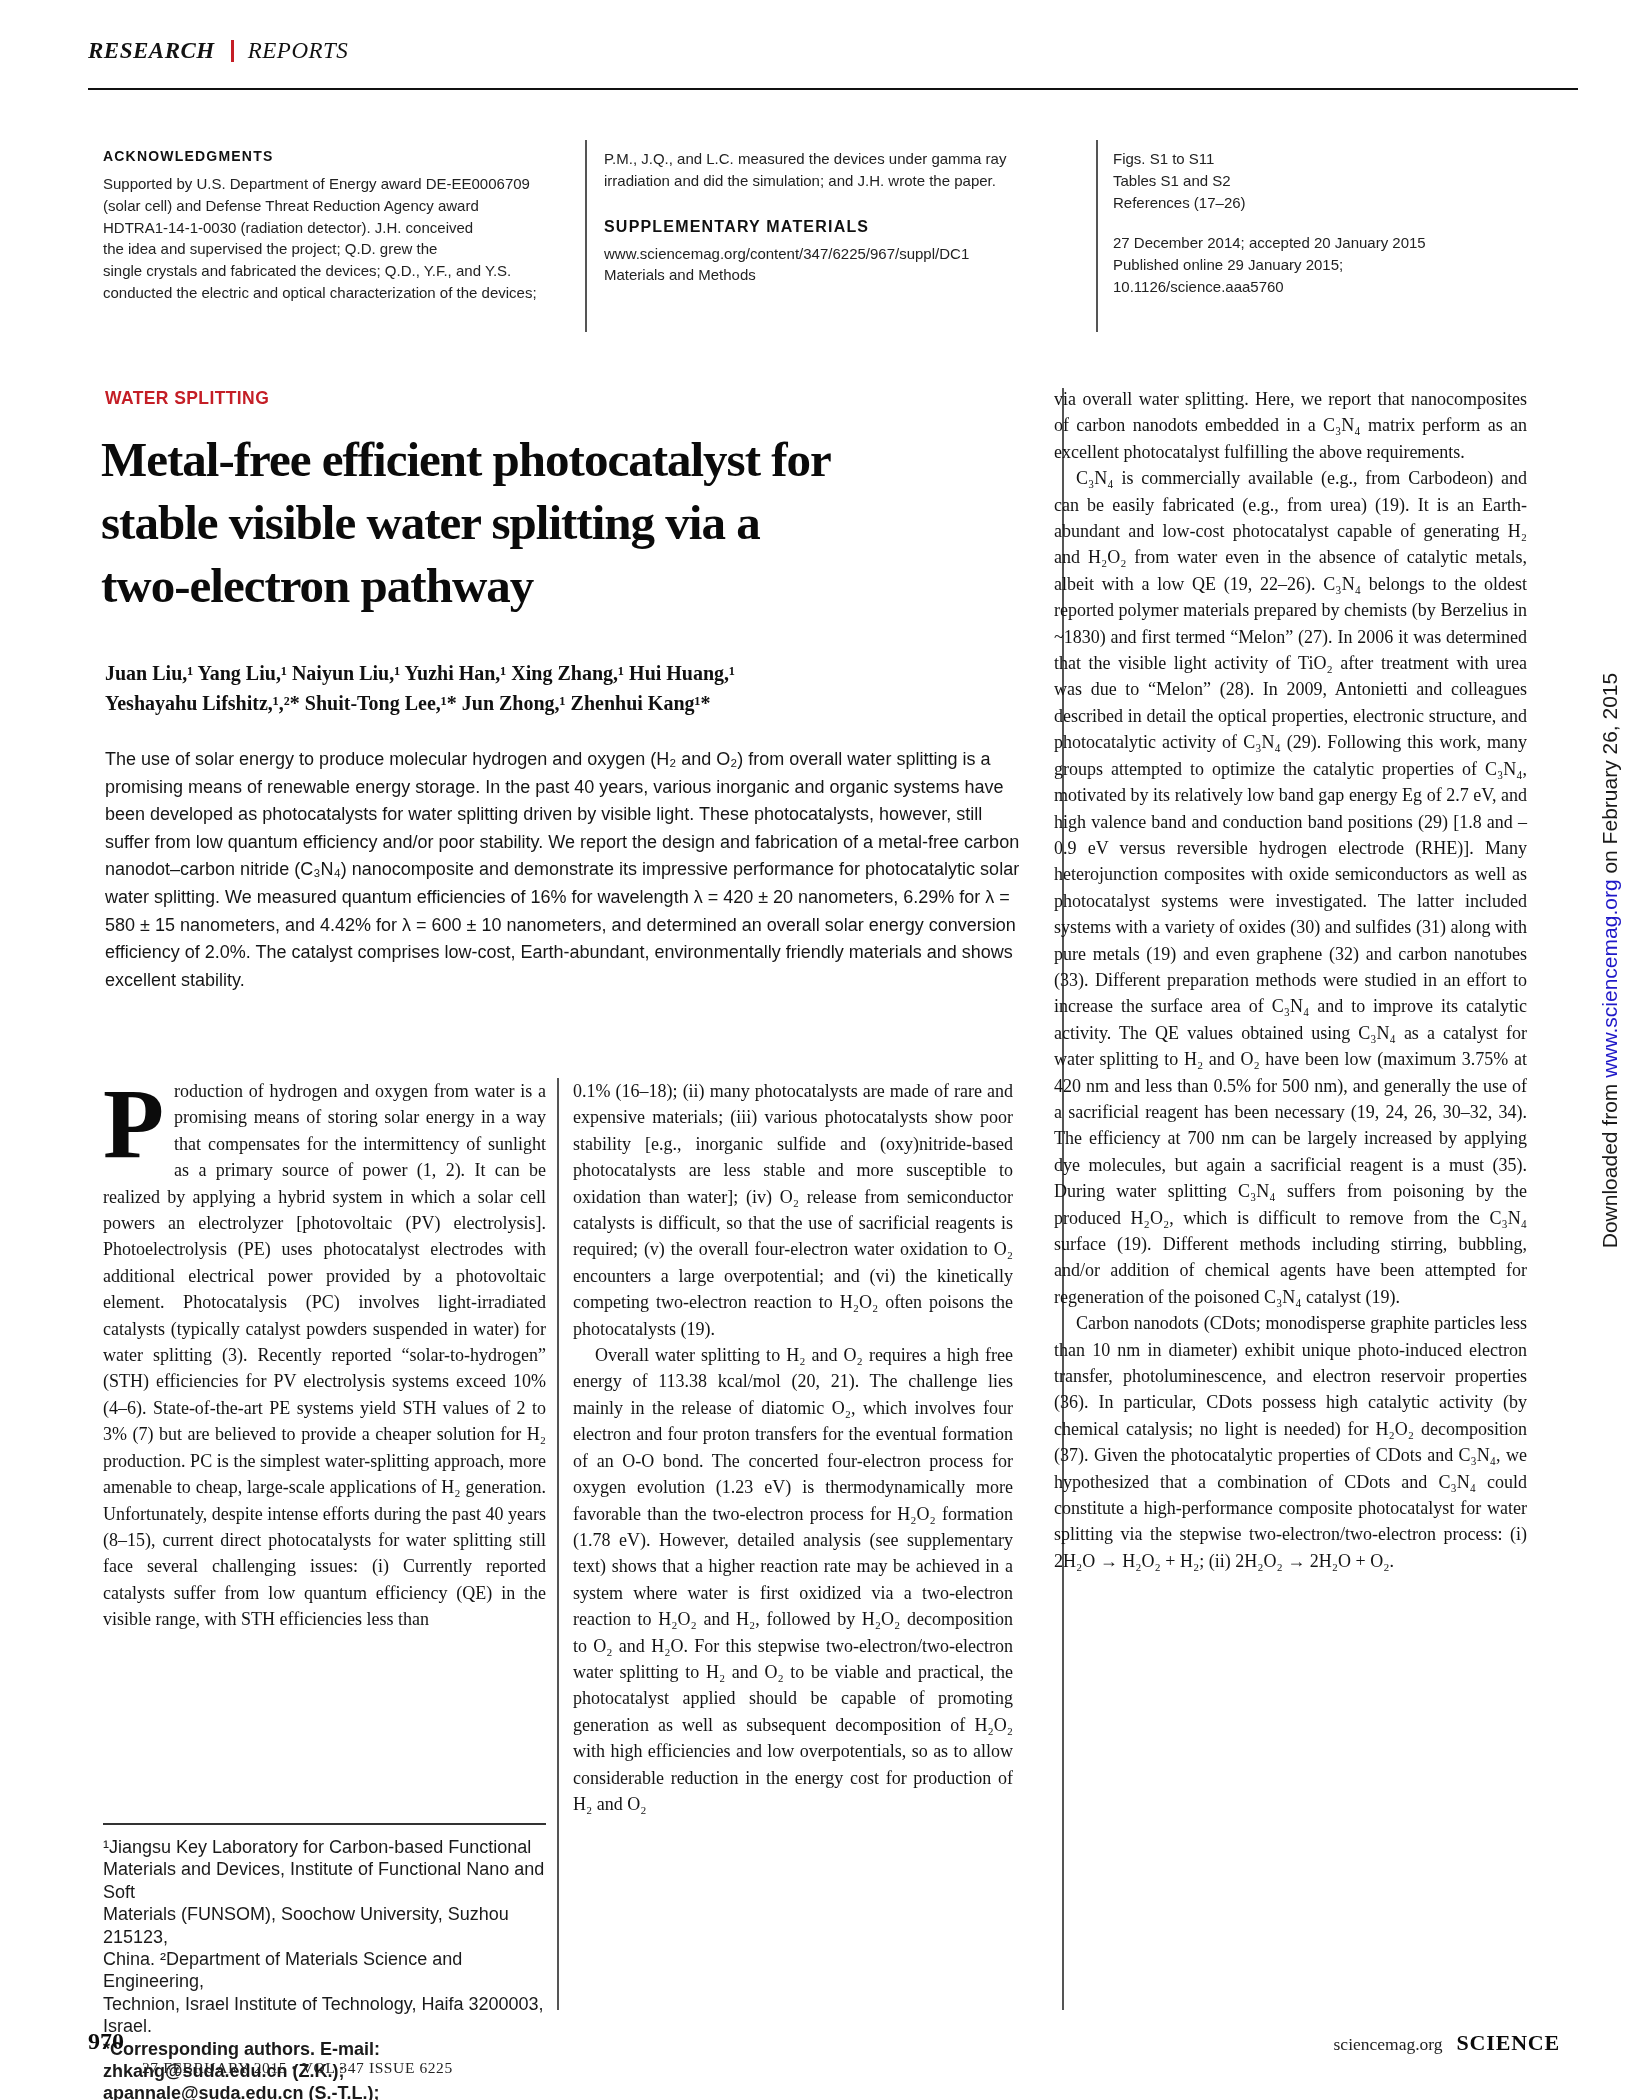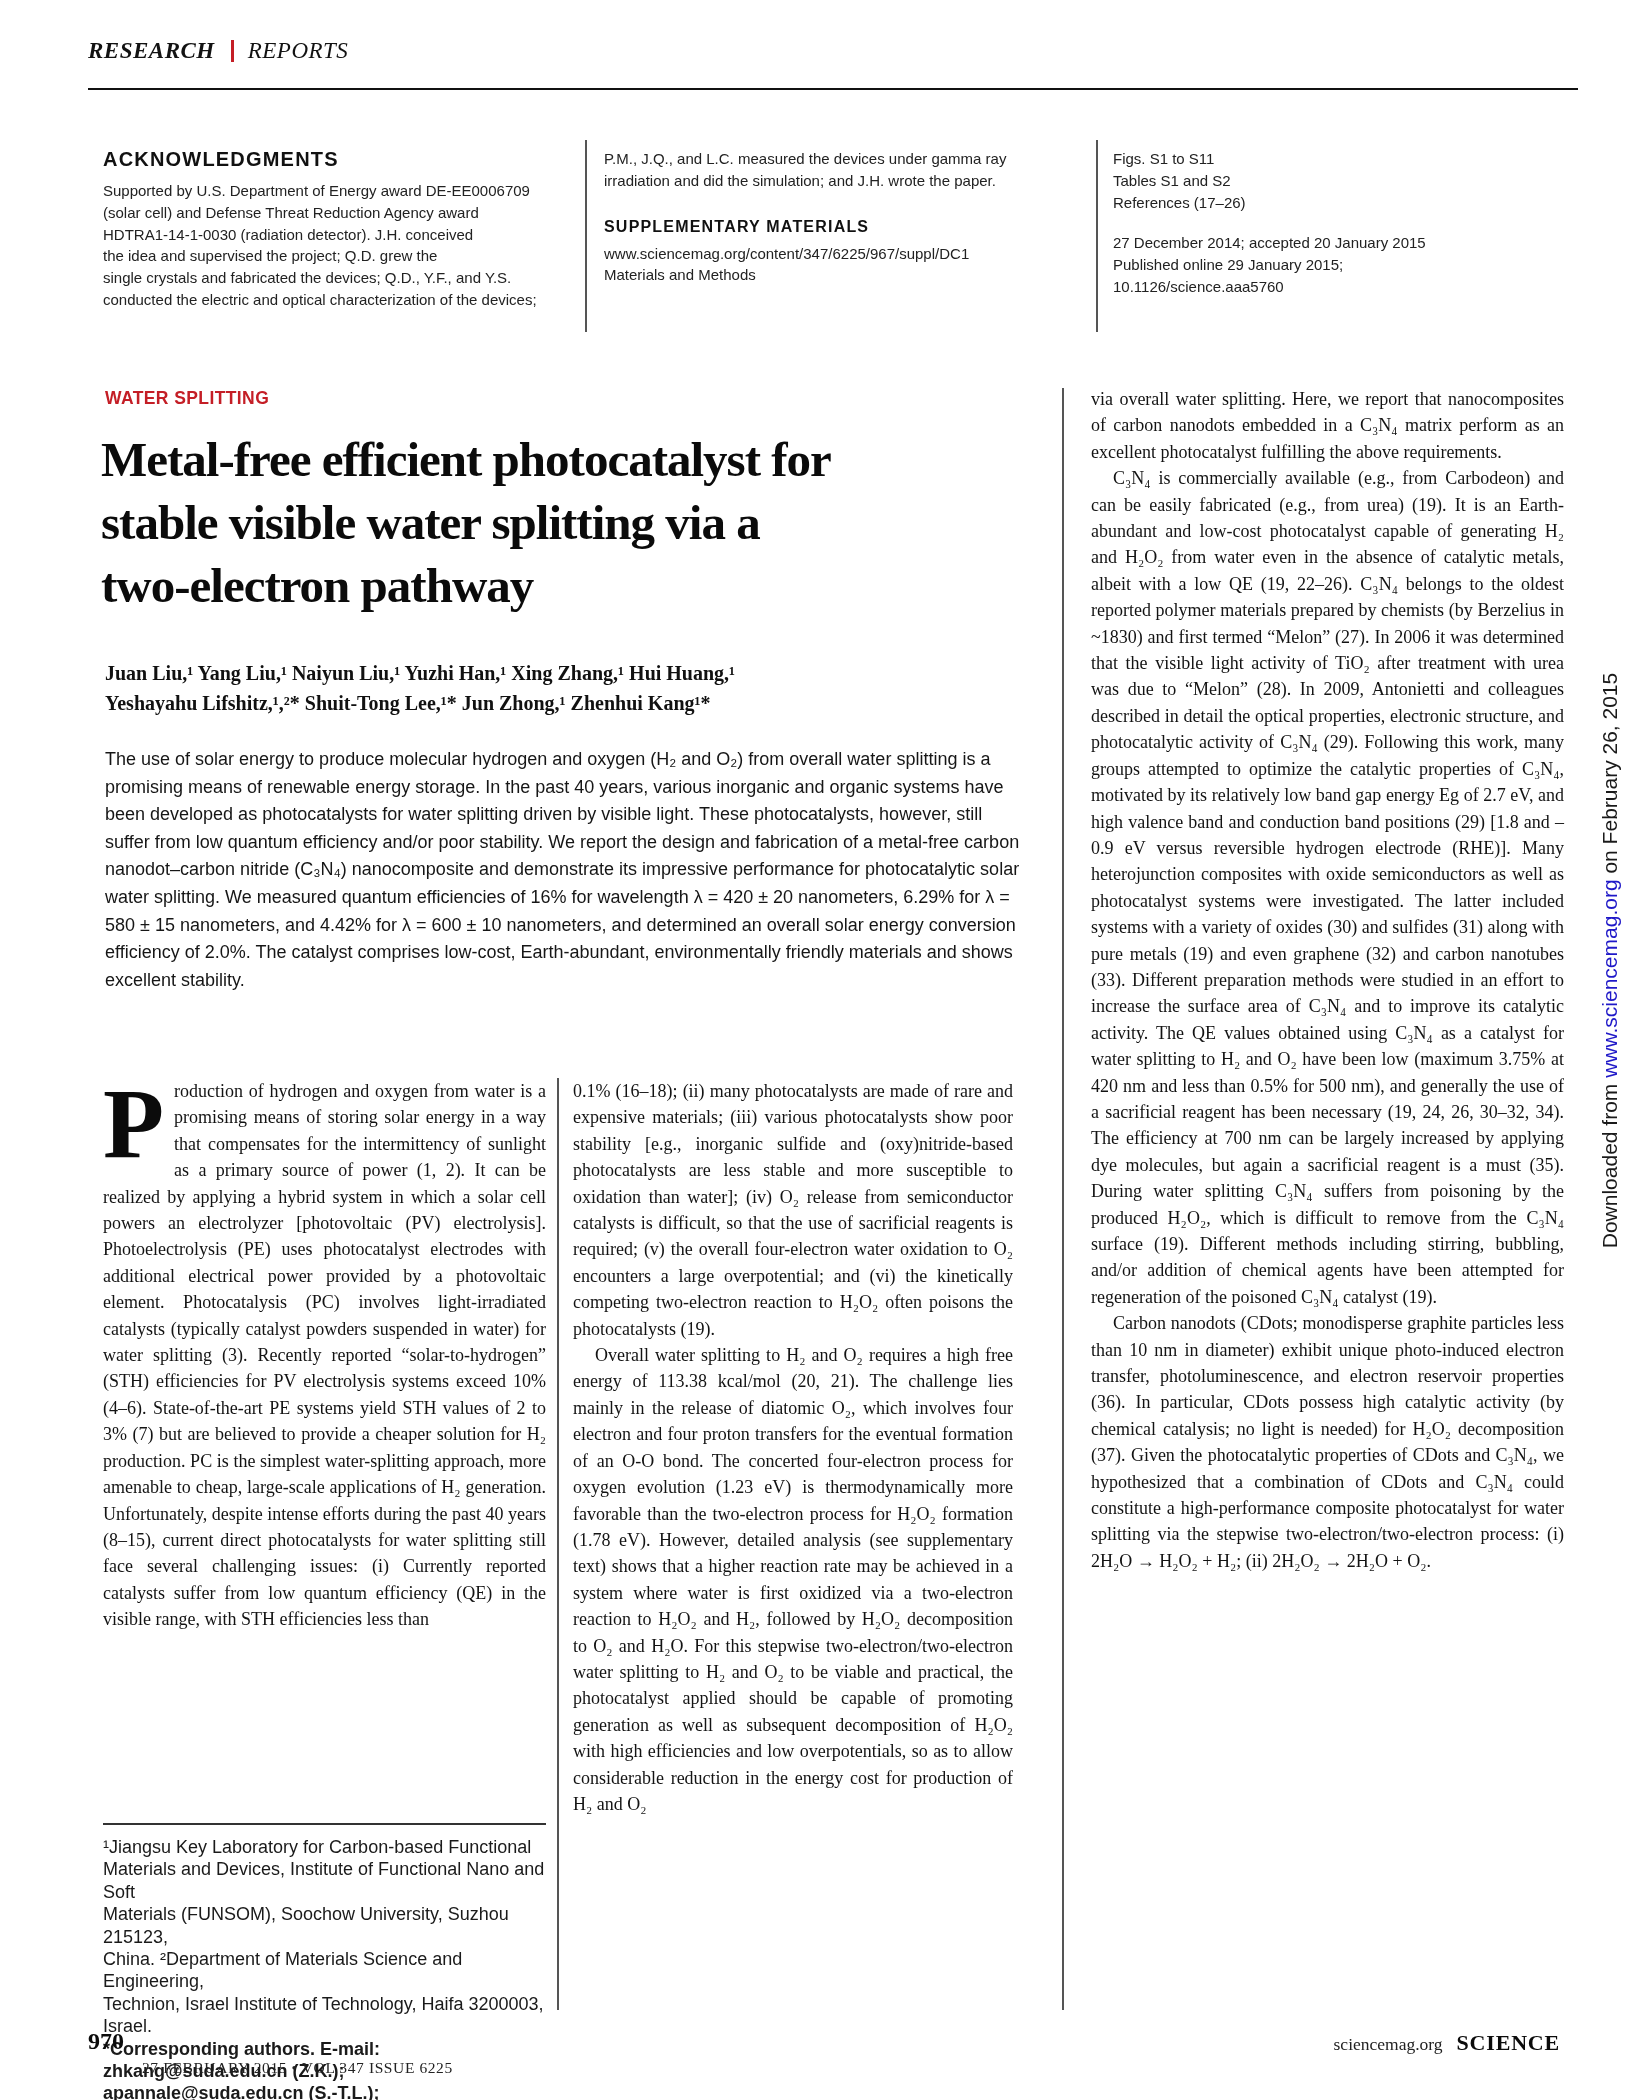--- a/index.html
+++ b/index.html
@@ -8,21 +8,21 @@
     font-family:"Liberation Serif", "DejaVu Serif", serif;color:#121212;
     overflow:hidden;
   }
   .abs{position:absolute;}
   
   .masthead{position:absolute;left:88px;top:38px;font-size:23px;white-space:nowrap;}
   .mast-research{font-style:italic;font-weight:bold;letter-spacing:.5px;}
   .mast-bar{display:inline-block;width:3px;height:22px;background:#c41e26;margin:0 14px 0 16px;vertical-align:-4px;}
   .mast-reports{font-style:italic;letter-spacing:.5px;}
   .top-rule{position:absolute;left:88px;top:88px;width:1490px;height:2px;background:#111;}
-  .ack-h{font-family:"Liberation Sans","DejaVu Sans",sans-serif;font-weight:bold;font-size:20px;letter-spacing:1.2px;color:#111;margin-bottom:9px;}
+  .ack-h{font-family:"Liberation Sans","DejaVu Sans",sans-serif;font-weight:bold;font-size:14px;letter-spacing:1.2px;color:#111;margin-bottom:9px;}
   .ack-text{font-family:"Liberation Sans","DejaVu Sans",sans-serif;font-size:15px;line-height:21.8px;color:#222;}
   .ack-col1{position:absolute;left:103px;top:148px;width:455px;}
   .ack-col2{position:absolute;left:604px;top:148px;width:462px;}
   .ack-col3{position:absolute;left:1113px;top:148px;width:450px;}
   .supp{margin-top:26px;margin-bottom:7px;font-size:16px;}
   .dates{margin-top:19px;}
   .plainlink{color:#222;}
   .vrule{position:absolute;width:2px;background:#555;}
   #vr1{left:585px;top:140px;height:192px;}
   #vr2{left:1096px;top:140px;height:192px;}
@@ -30,21 +30,21 @@
   #vr4{left:1062px;top:388px;height:1622px;}
   
   .kicker{position:absolute;left:105px;top:388px;font-family:"Liberation Sans","DejaVu Sans",sans-serif;font-weight:bold;font-size:17.5px;letter-spacing:.4px;color:#c41e26;}
   .title{position:absolute;left:101px;top:428px;width:980px;margin:0;font-weight:bold;font-size:49px;line-height:63px;letter-spacing:-1px;color:#0b0b0b;}
   .authors{position:absolute;left:105px;top:658px;width:960px;font-weight:bold;font-size:20px;line-height:30px;color:#111;}
   .abstract{position:absolute;left:105px;top:746px;width:922px;font-family:"Liberation Sans","DejaVu Sans",sans-serif;font-size:18px;line-height:27.6px;color:#161616;text-align:left;}
   
   .bodycol{position:absolute;font-size:18px;line-height:26.4px;text-align:justify;color:#131313;}
   #bc1{left:103px;top:1078px;width:443px;}
   #bc2{left:573px;top:1078px;width:440px;}
-  #bc3{left:1091px;top:386px;width:473px;}
+  #bc3{left:1054px;top:386px;width:473px;}
   .indent{text-indent:22px;}
   .dropcap{float:left;font-size:100px;line-height:82px;font-weight:bold;padding:5px 10px 16px 0;color:#0b0b0b;}
   
   .fn-rule{position:absolute;left:103px;top:1823px;width:443px;height:1.5px;background:#333;}
   .footnote{position:absolute;left:103px;top:1836px;width:448px;font-family:"Liberation Sans","DejaVu Sans",sans-serif;font-size:18px;line-height:22.4px;color:#1a1a1a;}
   .fn-bold{font-weight:bold;}
   
   .folio{position:absolute;left:88px;top:2028px;font-size:24px;font-weight:bold;color:#0b0b0b;}
   .issue{position:absolute;left:142px;top:2035px;font-size:15.5px;letter-spacing:.6px;color:#222;margin-top:24px;}
   .footer-right{position:absolute;right:90px;top:2030px;text-align:right;white-space:nowrap;}

